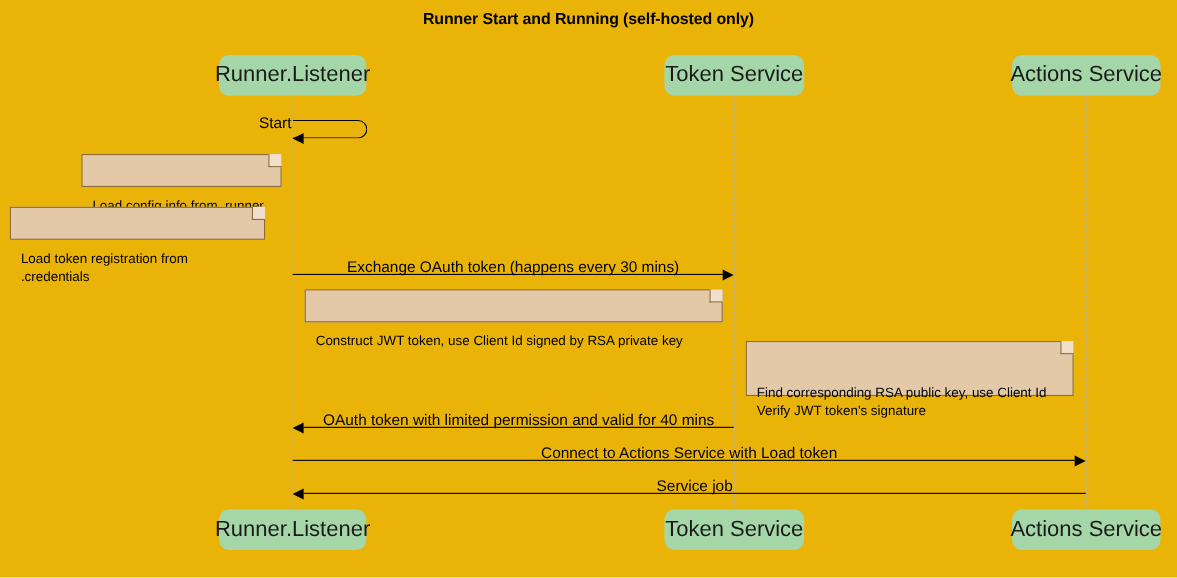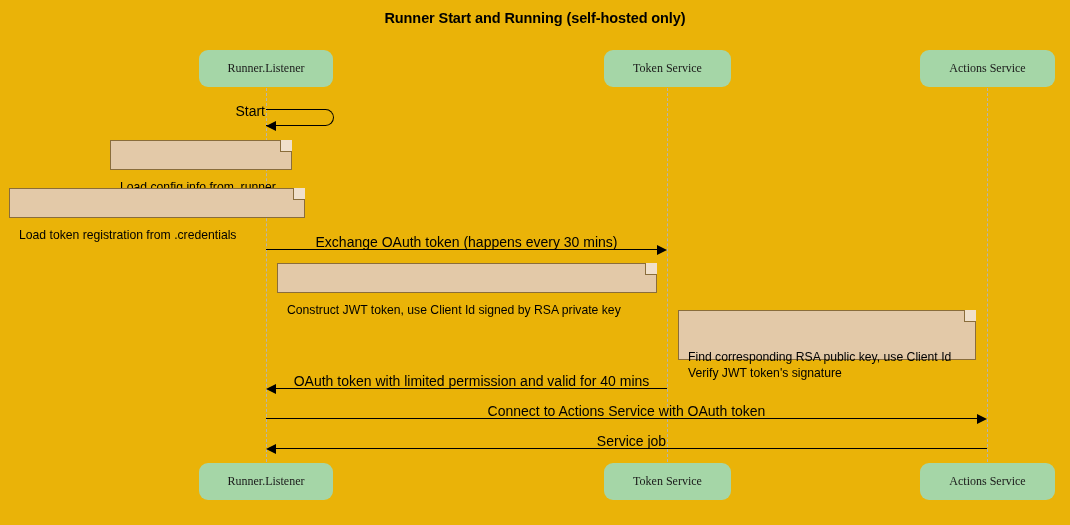--- a/index.html
+++ b/index.html
@@ -40,25 +40,24 @@
   }
   
   .participant {
     position: absolute;
     height: 37px;
     border-radius: 9px;
     background: #a5d6a7;
     display: flex;
     align-items: center;
     justify-content: center;
-    font-size: 12px;
+    font-size: 20px;
     color: #1a1a1a;
     box-sizing: border-box;
     white-space: nowrap;
-    font-family: Liberation Serif, serif;
   }
   
   .note {
     position: absolute;
     background: #e3c9a8;
     border: 1px solid #8a6d3b;
     box-sizing: border-box;
     font-size: 12.2px;
     color: #000000;
     padding: 6px 9px 6px 9px;
@@ -139,26 +138,26 @@
     <span>Token Service</span>
   </div>
   <div class="participant" style="left:920px; top:463px; width:135px;">
     <span>Actions Service</span>
   </div>
 
   <div class="msg-label" style="left:215px; top:103px; width:50px; text-align:right;">Start</div>
   <div class="selfloop" style="left:266px; top:109px; width:68px; height:17px;"></div>
   <div class="arrowhead left" style="left:266px; top:121px;"></div>
 
-  <div class="note" style="left:74px; top:140px; width:182px; height:30px;margin-left:36px;">
+  <div class="note" style="left:74px; top:140px; width:182px; height:30px;">
     <span class="fold"></span>
     <span>Load config info from .runner</span>
   </div>
 
-  <div class="note" style="left:9px; top:188px; width:296px; height:30px;">
+  <div class="note" style="left:9px; top:188px; width:232px; height:30px;">
     <span class="fold"></span>
     <span>Load token registration from .credentials</span>
   </div>
 
   <div class="msg-label" style="left:266px; top:234px; width:401px;">Exchange OAuth token (happens every 30 mins)</div>
   <div class="msg-line" style="left:266px; top:249px; width:391px;"></div>
   <div class="arrowhead right" style="left:657px; top:245px;"></div>
 
   <div class="note" style="left:678px; top:310px; width:298px; height:50px;">
     <span class="fold"></span>
@@ -168,21 +167,21 @@
 
   <div class="note" style="left:277px; top:263px; width:380px; height:30px;">
     <span class="fold"></span>
     <span>Construct JWT token, use Client Id signed by RSA private key</span>
   </div>
 
   <div class="msg-label" style="left:276px; top:373px; width:391px;">OAuth token with limited permission and valid for 40 mins</div>
   <div class="msg-line" style="left:276px; top:388px; width:391px;"></div>
   <div class="arrowhead left" style="left:266px; top:384px;"></div>
 
-  <div class="msg-label" style="left:266px; top:403px; width:721px;">Connect to Actions Service with OAuth token</div>
+  <div class="msg-label" style="left:266px; top:403px; width:721px;">Connect to Actions Service with Load token</div>
   <div class="msg-line" style="left:266px; top:418px; width:711px;"></div>
   <div class="arrowhead right" style="left:977px; top:414px;"></div>
 
   <div class="msg-label" style="left:276px; top:433px; width:711px;">Service job</div>
   <div class="msg-line" style="left:276px; top:448px; width:711px;"></div>
   <div class="arrowhead left" style="left:266px; top:444px;"></div>
 
 </div>
 
 </body></html>

